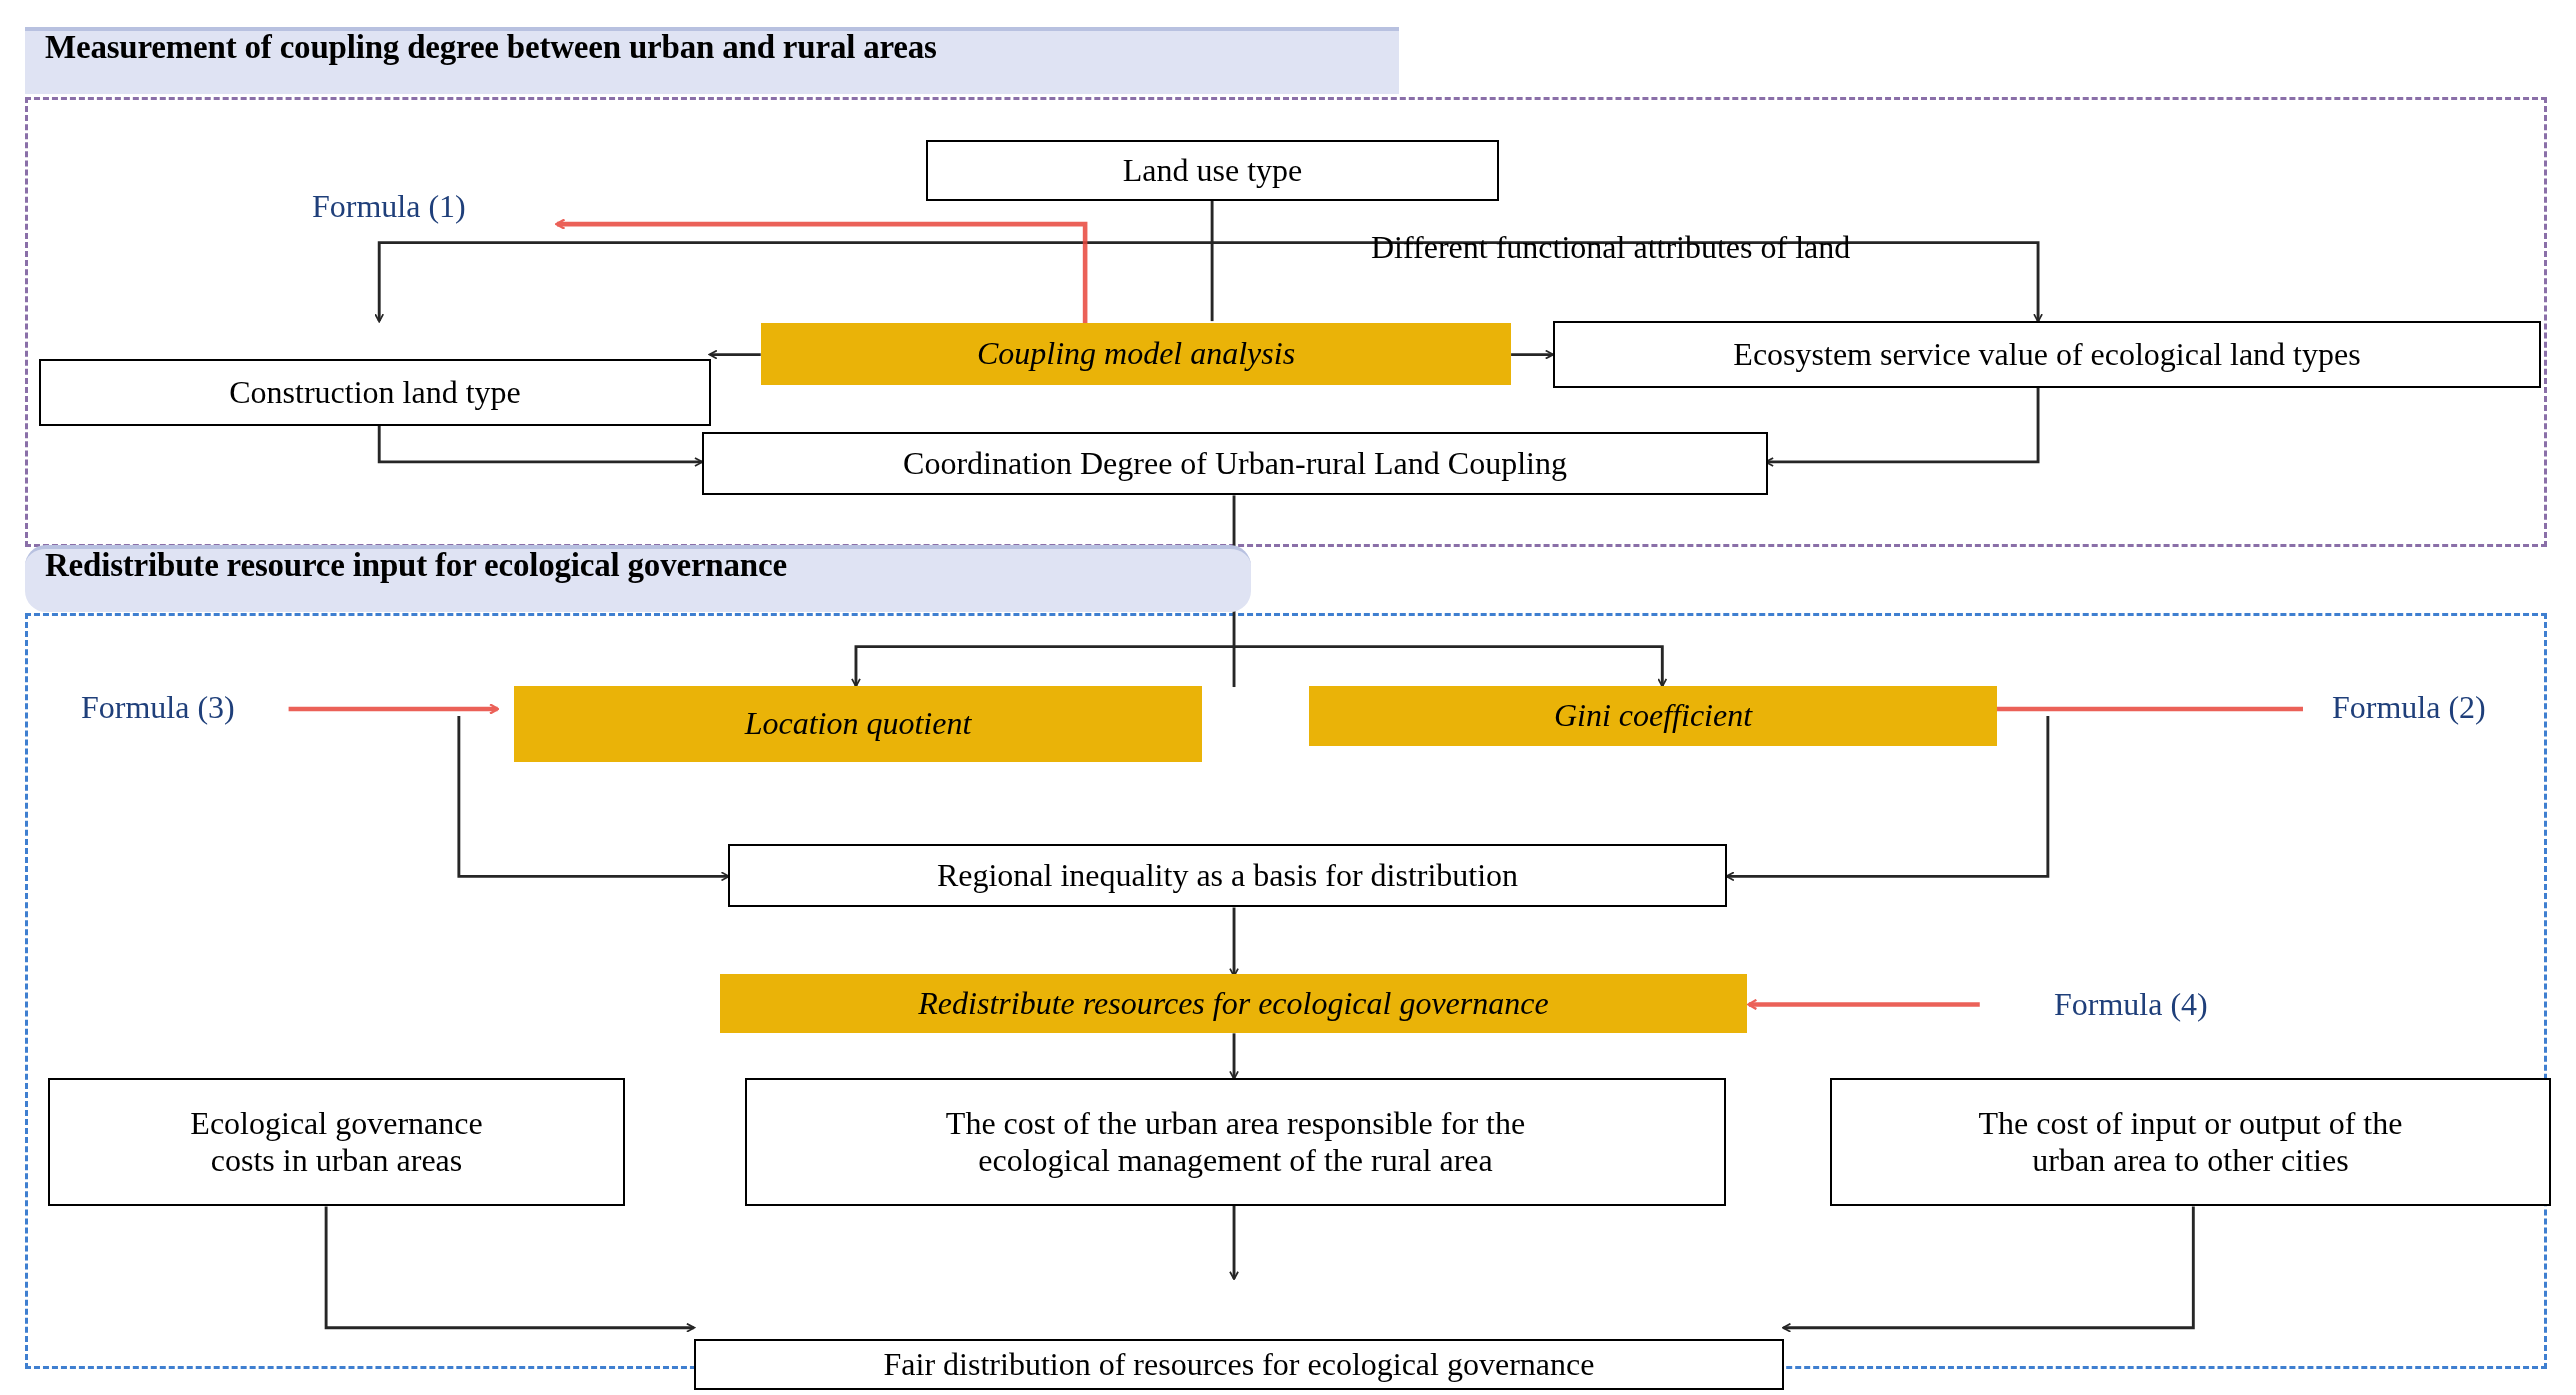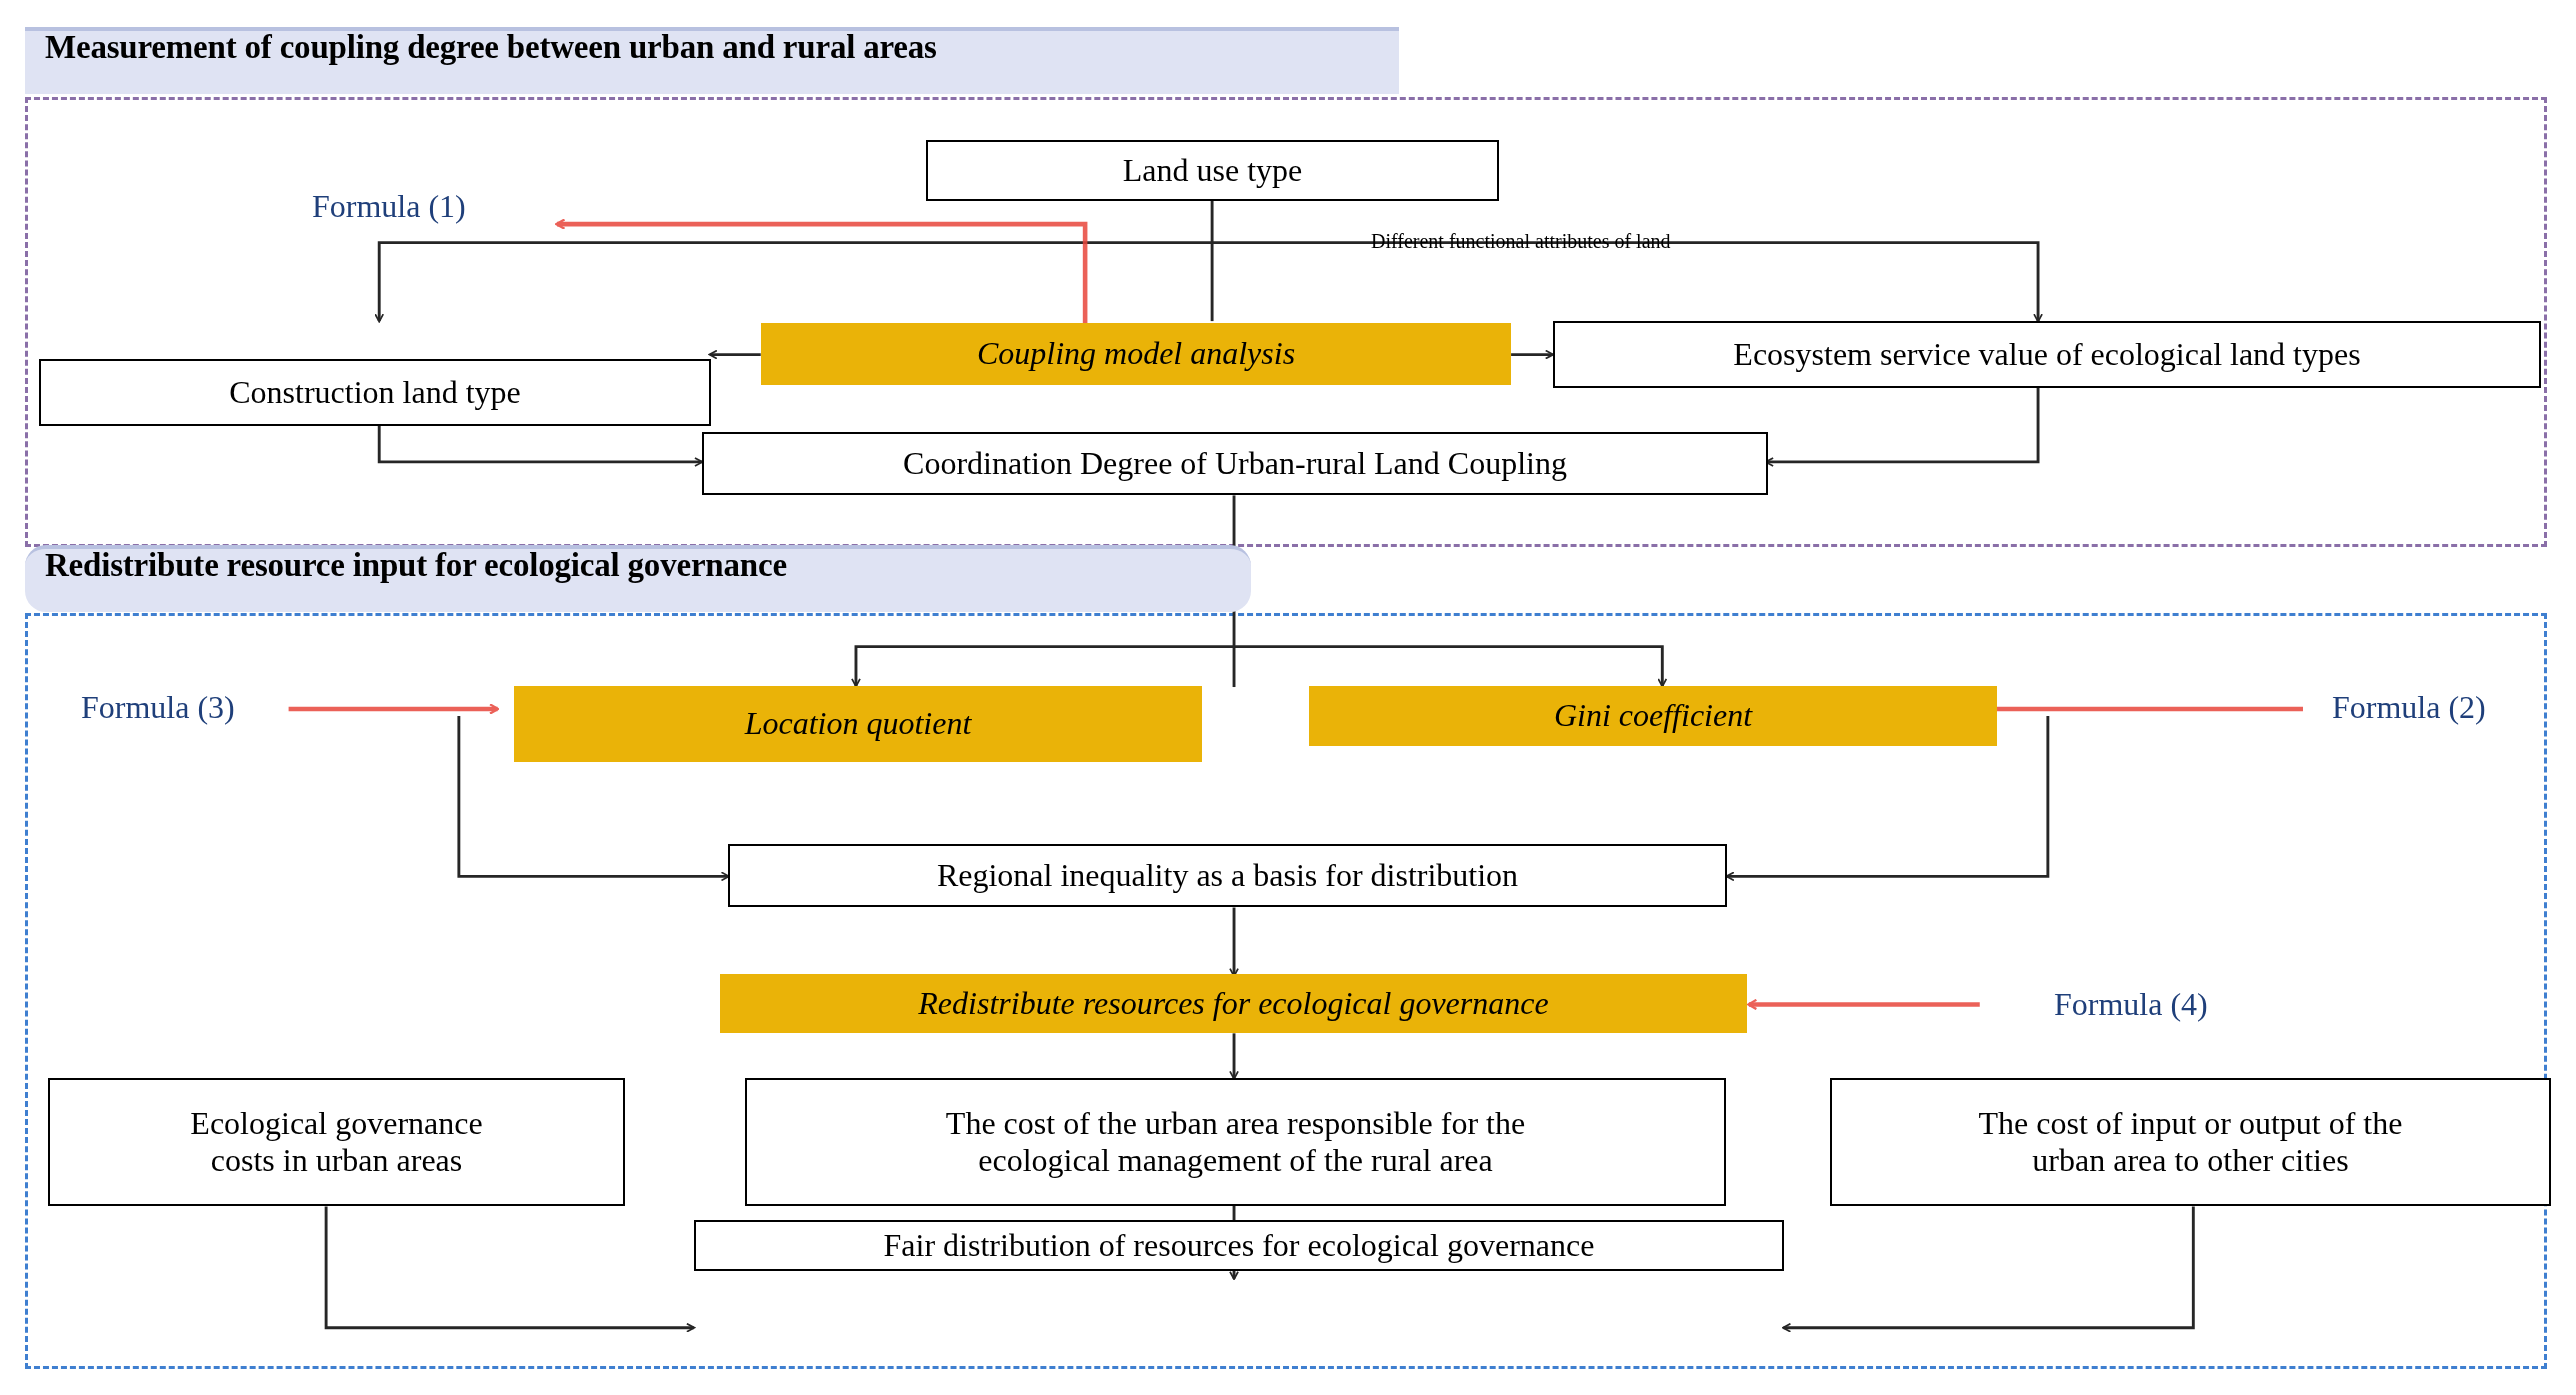--- a/index.html
+++ b/index.html
@@ -86,21 +86,21 @@
   .node.wrap { white-space: normal; }
   .node.shaded {
     background: #eab308;
     border: none;
     font-style: italic;
   }
 
   
   .flabel {
     position: absolute;
-    font-size: 20px;
+    font-size: 32px;
     line-height: 1;
     color: #000000;
     white-space: nowrap;
   }
   .formula {
     position: absolute;
     font-size: 32px;
     line-height: 1;
     color: #1f3f7a;
     white-space: nowrap;
@@ -225,16 +225,16 @@
   <div class="node wrap" style="left:745px; top:1078px; width:981px; height:128px; flex-direction:column;">
     <span>The cost of the urban area responsible for the</span>
     <span>ecological management of the rural area</span>
   </div>
 
   <div class="node wrap" style="left:1830px; top:1078px; width:721px; height:128px; flex-direction:column;">
     <span>The cost of input or output of the</span>
     <span>urban area to other cities</span>
   </div>
 
-  <div class="node" style="left:694px; top:1220px; width:1090px; height:51px;text-align:right;">Fair distribution of resources for ecological governance</div>
+  <div class="node" style="left:694px; top:1339px; width:1090px; height:51px;text-align:right;">Fair distribution of resources for ecological governance</div>
 
 </div>
 
 
 </body></html>

